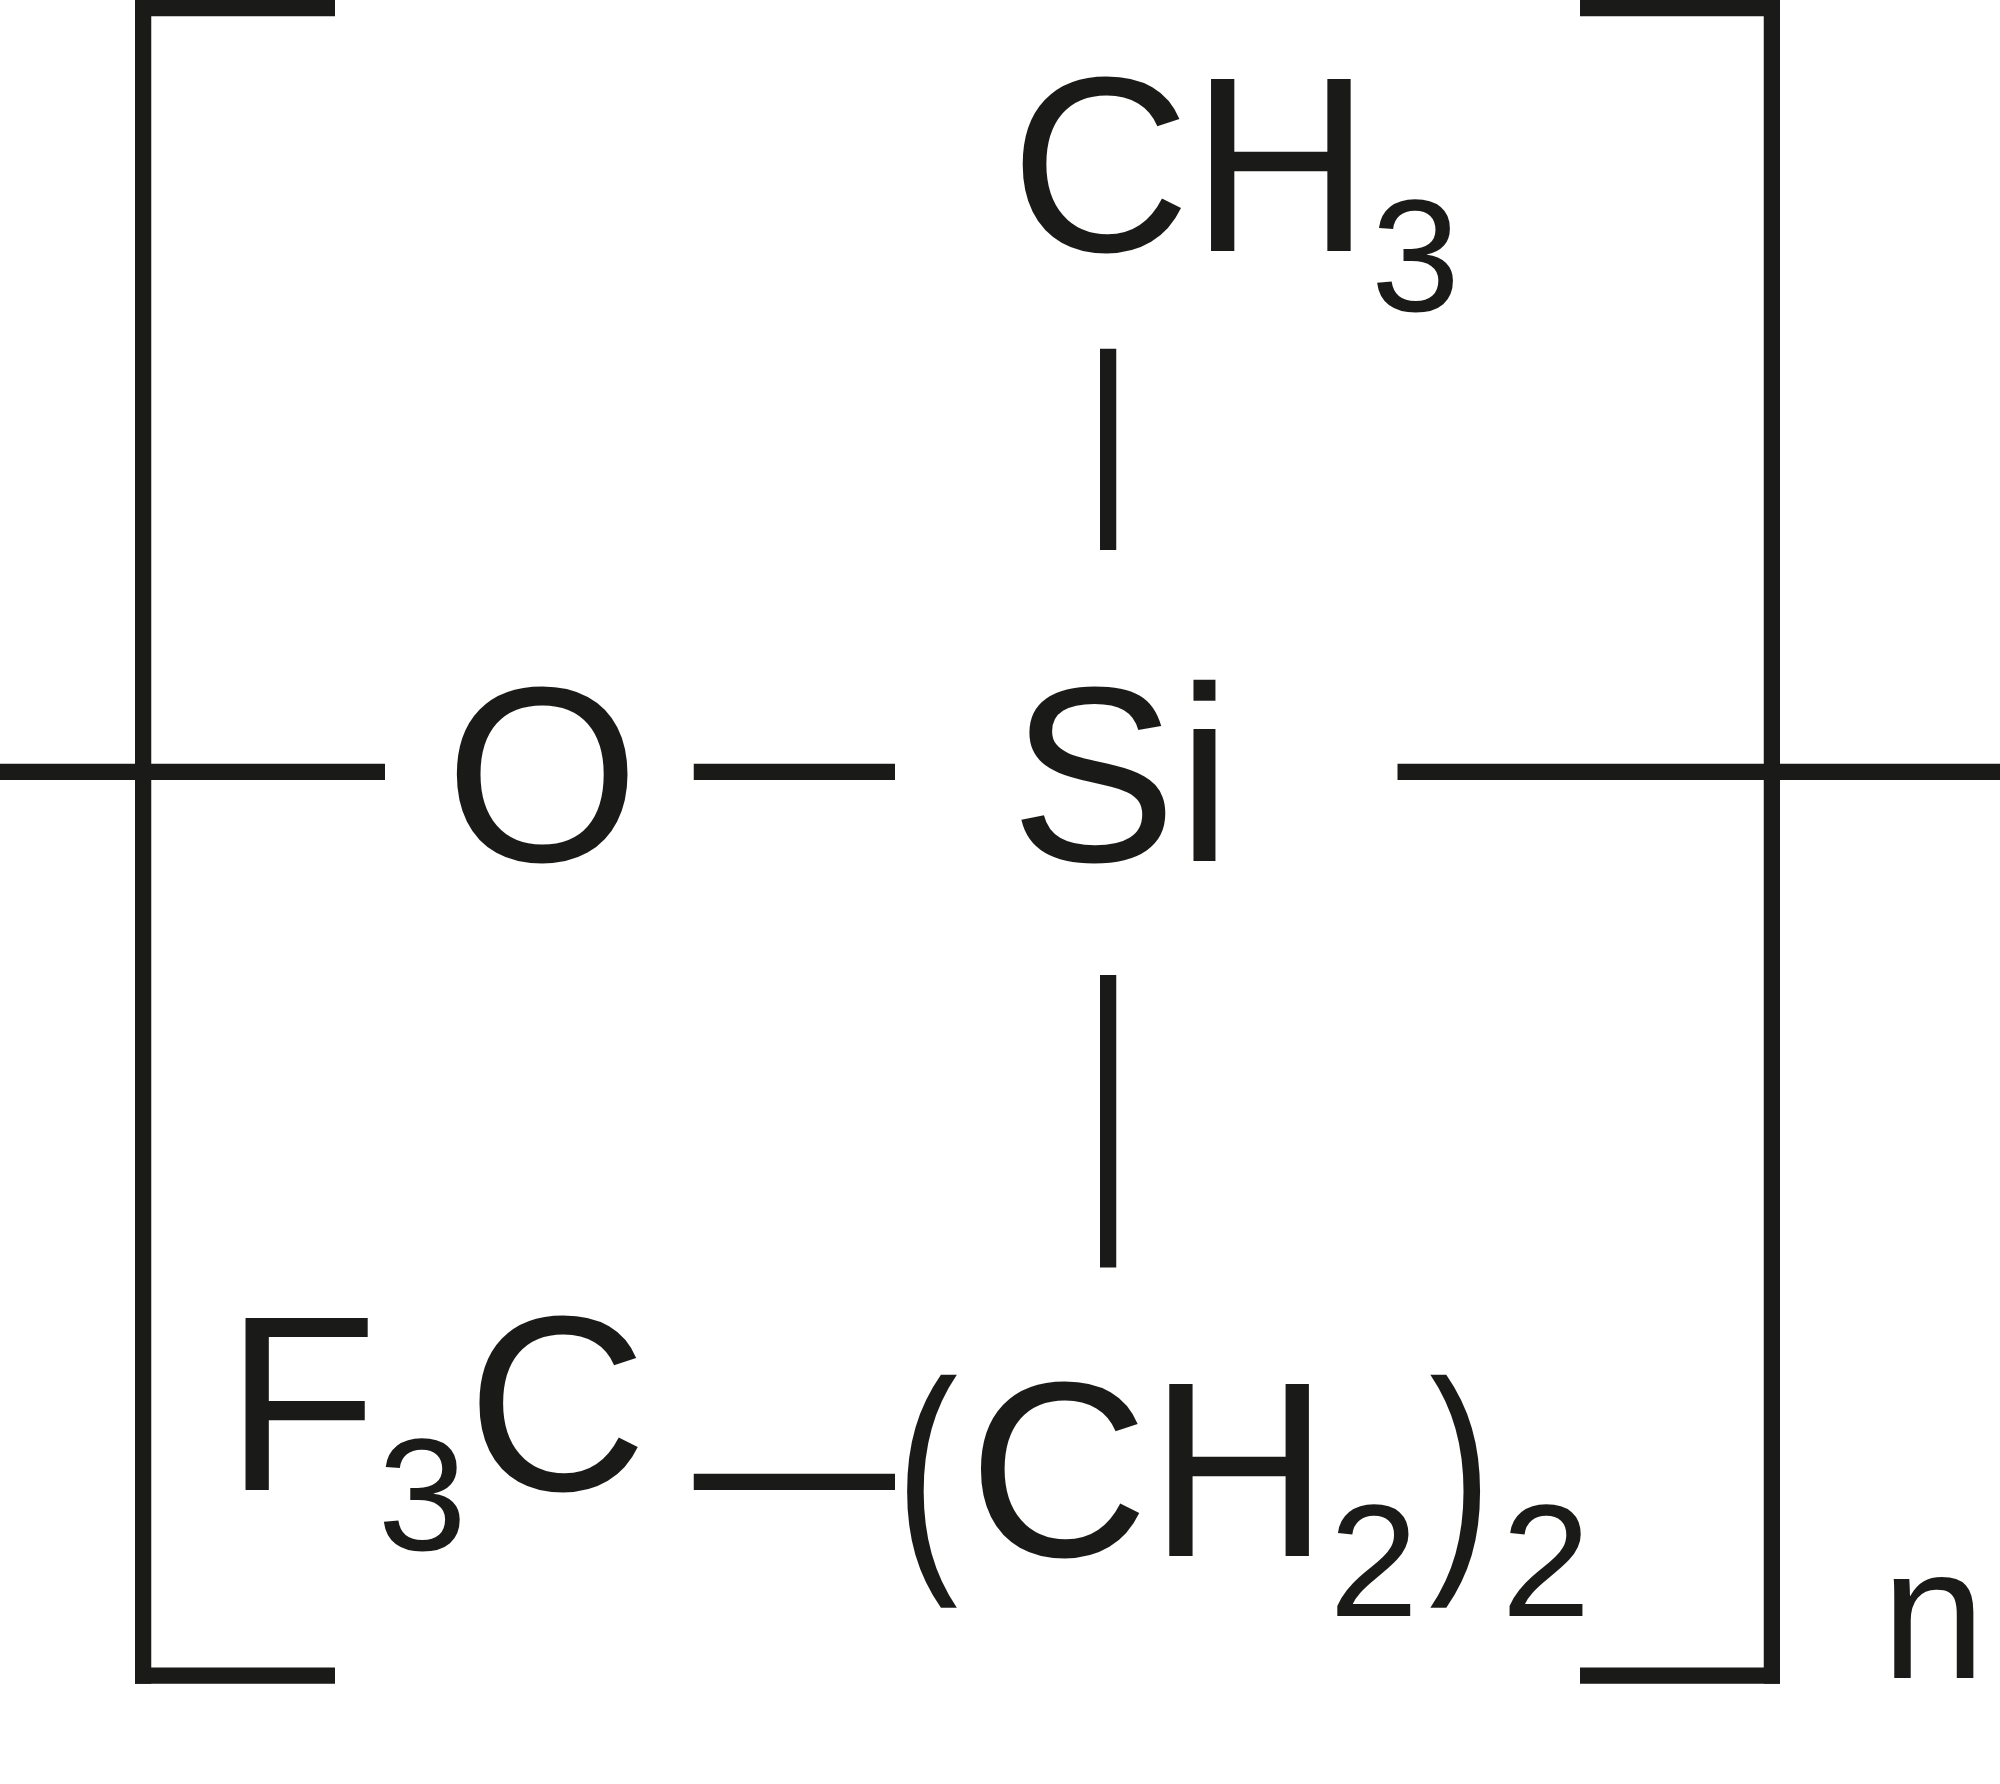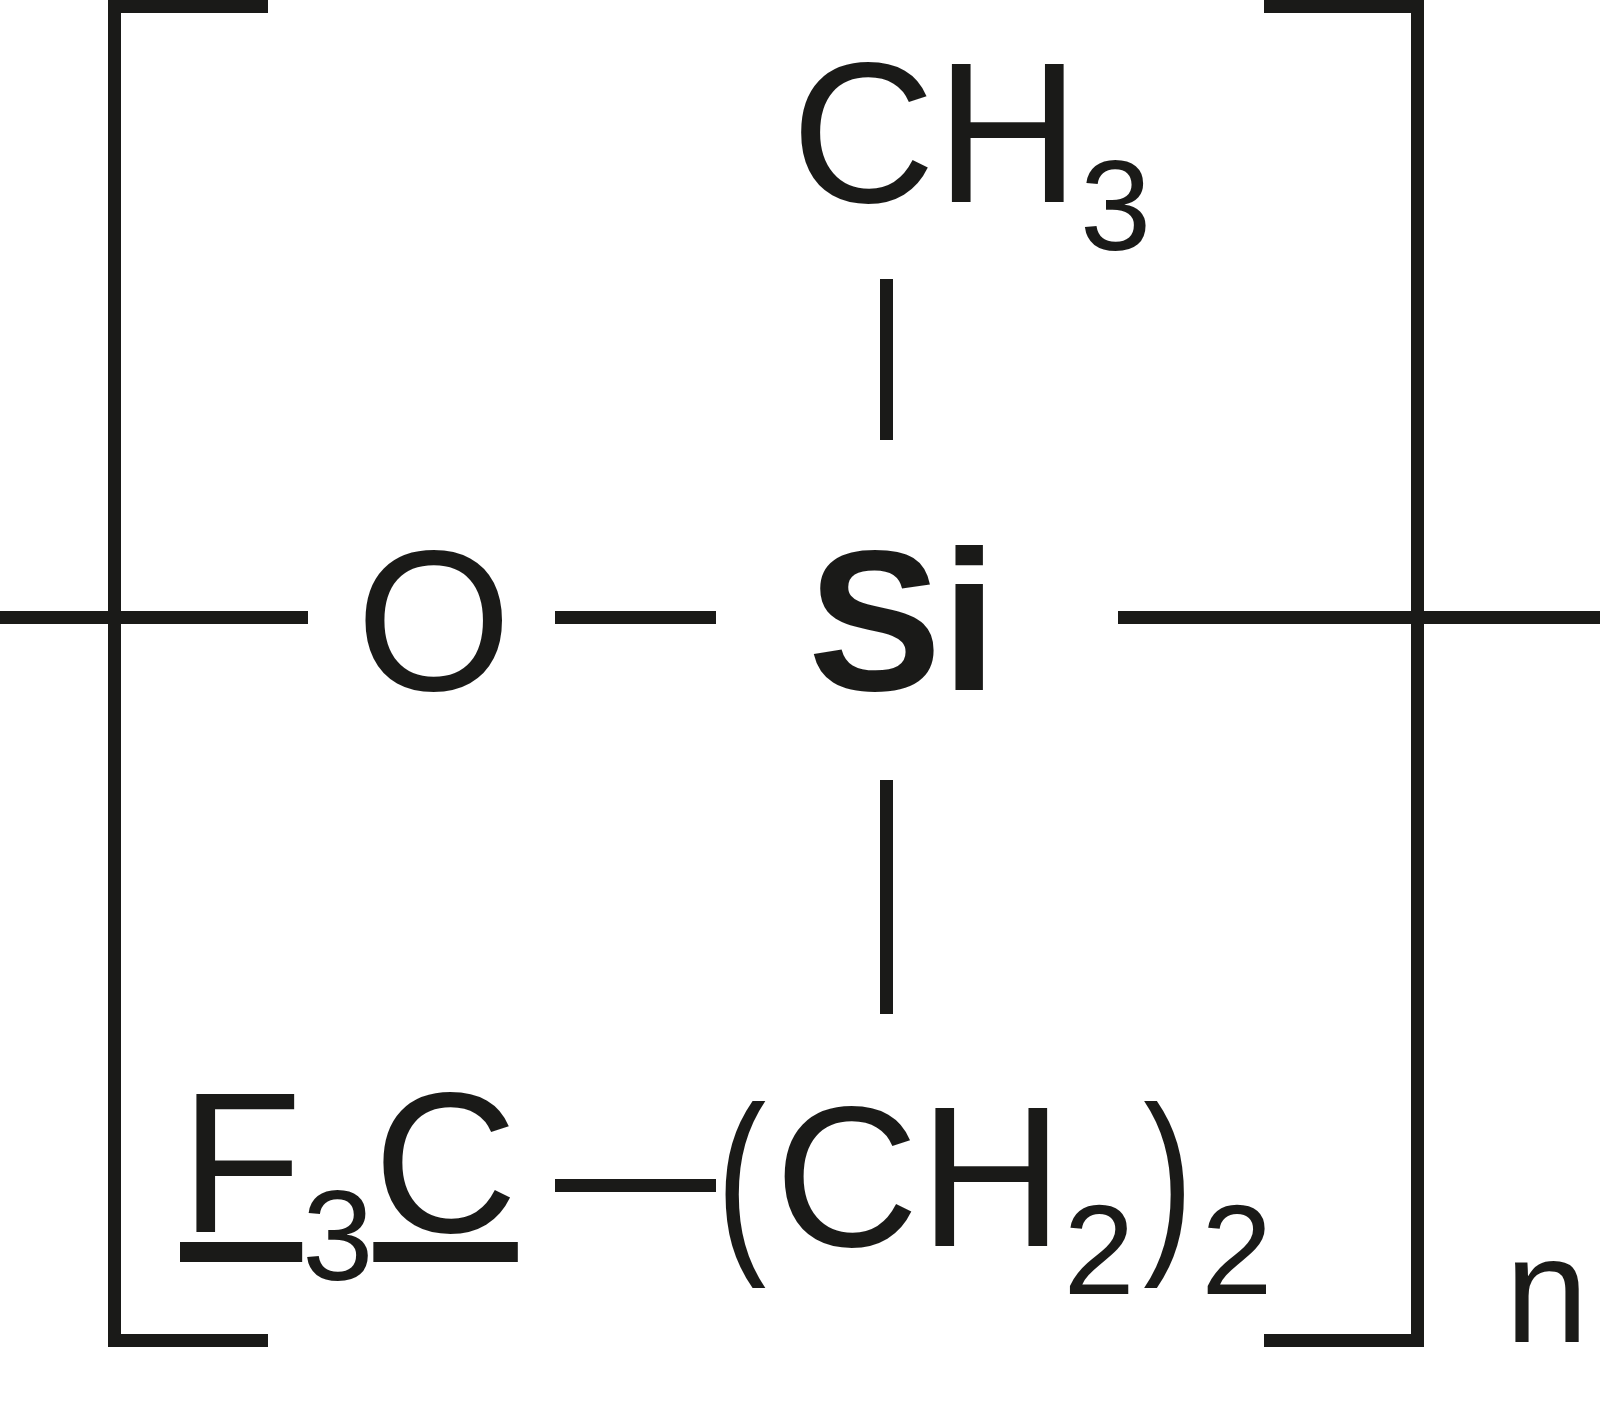--- a/index.html
+++ b/index.html
@@ -23,27 +23,27 @@
 <div class="line" style="left:0;top:611px;width:308px;height:13px;"></div>
 <div class="line" style="left:555px;top:611px;width:161px;height:13px;"></div>
 <div class="line" style="left:1118px;top:611px;width:482px;height:13px;"></div>
 
 <div class="line" style="left:880px;top:279px;width:13px;height:161px;"></div>
 <div class="line" style="left:880px;top:780px;width:13px;height:234px;"></div>
 
 <div class="line" style="left:555px;top:1179px;width:161px;height:13px;"></div>
 
 <div class="atom big" style="left:356px;top:521px;">O</div>
-<div class="atom big" style="left:808px;top:521px;font-weight:bold;">Si</div>
+<div class="atom big" style="left:808px;top:521px;">Si</div>
 
-<div class="atom big" style="left:791px;top:33px;">
+<div class="atom big" style="left:808px;top:33px;">
   <span>CH</span><span class="sub" style="position:relative;top:48px;">3</span>
 </div>
 
-<div class="atom big" style="left:180px;top:1063px;text-decoration:underline;">
+<div class="atom big" style="left:180px;top:1024px;">
   <span>F</span><span class="sub" style="position:relative;top:48px;">3</span><span>C</span>
 </div>
 
 <div class="atom big" style="left:708px;top:1077px;">
   <span style="display:inline-block;transform:scaleX(0.75);">(</span><span>CH</span><span class="sub" style="position:relative;top:48px;">2</span><span style="display:inline-block;transform:scaleX(0.75);">)</span><span class="sub" style="position:relative;top:48px;">2</span>
 </div>
 
 <div class="atom" style="left:1505px;top:1215px;font-size:150px;">n</div>
 
 </body></html>

